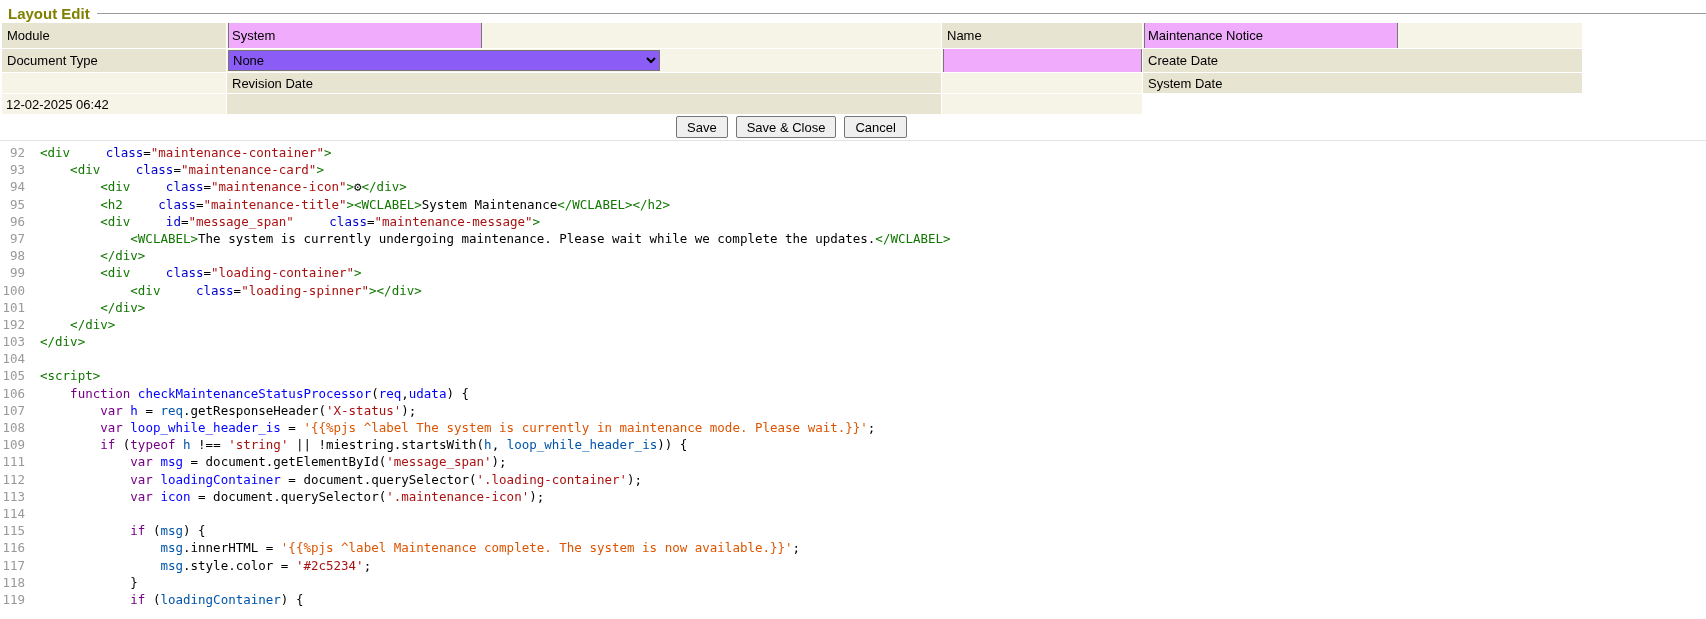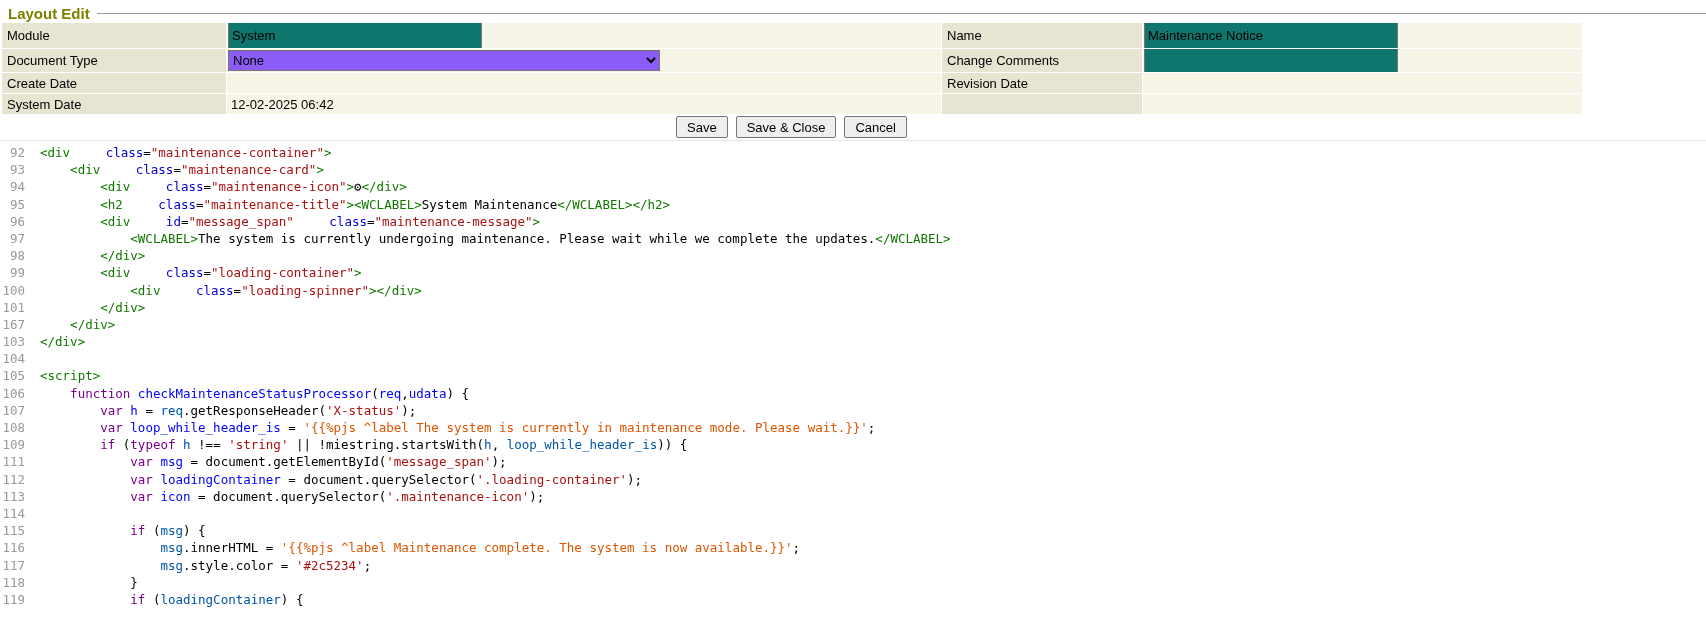--- a/index.html
+++ b/index.html
@@ -17,21 +17,21 @@
     display:grid; width:1583px; margin-left:2px;
     grid-template-columns:224px 714px 200px 439px;
     grid-template-rows:25px 23px 20px 20px;
     gap:1px; background:#ffffff;
   }
   .cell { display:flex; align-items:center; font-size:13px; overflow:hidden; }
   .lbl { background:var(--label-bg,#e8e4d2); padding-left:5px; }
   .val { background:var(--value-bg,#f6f3e7); }
   .txt {
     width:254px; height:19px; margin-left:1px;
-    border:1px solid #767676; background:#0f766e;
+    border:1px solid #767676; background:#f0abfc;
     font:13px "Liberation Sans", sans-serif; padding:16px 3px;
   }
   .sel {
     width:432px; height:21px; margin-left:1px;
     border:1px solid #767676; background:#8b5cf6;
     font:13px "Liberation Sans", sans-serif;
   }
   .date-text { padding-left:4px; font-size:13px; }
 
   .button-bar { width:1583px; height:26px; display:flex; justify-content:center; align-items:center; gap:8px; }
@@ -78,21 +78,20 @@
     <div class="cell val">
       <input class="txt" type="text" value="Maintenance Notice" style="">
     </div>
 
     <div class="cell lbl">Document Type</div>
     <div class="cell val">
       <select class="sel">
         <option>None</option>
       </select>
     </div>
-    <div class="cell lbl">Change Comments</div>
     <div class="cell val">
       <input class="txt" type="text" value="" style="">
     </div>
 
     <div class="cell lbl">Create Date</div>
     <div class="cell val"></div>
     <div class="cell lbl">Revision Date</div>
     <div class="cell val"></div>
 
     <div class="cell lbl">System Date</div>
@@ -113,21 +112,21 @@
       <div class="cm-line"><span class="gutter">92</span><span><span class="tk-t">&lt;div</span><span class="tk-p"> </span><span class="tk-a">class</span><span class="tk-p">=</span><span class="tk-s">"maintenance-container"</span><span class="tk-t">&gt;</span></span></div>
       <div class="cm-line"><span class="gutter">93</span><span><span class="tk-p">    </span><span class="tk-t">&lt;div</span><span class="tk-p"> </span><span class="tk-a">class</span><span class="tk-p">=</span><span class="tk-s">"maintenance-card"</span><span class="tk-t">&gt;</span></span></div>
       <div class="cm-line"><span class="gutter">94</span><span><span class="tk-p">        </span><span class="tk-t">&lt;div</span><span class="tk-p"> </span><span class="tk-a">class</span><span class="tk-p">=</span><span class="tk-s">"maintenance-icon"</span><span class="tk-t">&gt;</span><span class="tk-p">⚙</span><span class="tk-t">&lt;/div&gt;</span></span></div>
       <div class="cm-line"><span class="gutter">95</span><span><span class="tk-p">        </span><span class="tk-t">&lt;h2</span><span class="tk-p"> </span><span class="tk-a">class</span><span class="tk-p">=</span><span class="tk-s">"maintenance-title"</span><span class="tk-t">&gt;&lt;WCLABEL&gt;</span><span class="tk-p">System Maintenance</span><span class="tk-t">&lt;/WCLABEL&gt;&lt;/h2&gt;</span></span></div>
       <div class="cm-line"><span class="gutter">96</span><span><span class="tk-p">        </span><span class="tk-t">&lt;div</span><span class="tk-p"> </span><span class="tk-a">id</span><span class="tk-p">=</span><span class="tk-s">"message_span"</span><span class="tk-p"> </span><span class="tk-a">class</span><span class="tk-p">=</span><span class="tk-s">"maintenance-message"</span><span class="tk-t">&gt;</span></span></div>
       <div class="cm-line"><span class="gutter">97</span><span><span class="tk-p">            </span><span class="tk-t">&lt;WCLABEL&gt;</span><span class="tk-p">The system is currently undergoing maintenance. Please wait while we complete the updates.</span><span class="tk-t">&lt;/WCLABEL&gt;</span></span></div>
       <div class="cm-line"><span class="gutter">98</span><span><span class="tk-p">        </span><span class="tk-t">&lt;/div&gt;</span></span></div>
       <div class="cm-line"><span class="gutter">99</span><span><span class="tk-p">        </span><span class="tk-t">&lt;div</span><span class="tk-p"> </span><span class="tk-a">class</span><span class="tk-p">=</span><span class="tk-s">"loading-container"</span><span class="tk-t">&gt;</span></span></div>
       <div class="cm-line"><span class="gutter">100</span><span><span class="tk-p">            </span><span class="tk-t">&lt;div</span><span class="tk-p"> </span><span class="tk-a">class</span><span class="tk-p">=</span><span class="tk-s">"loading-spinner"</span><span class="tk-t">&gt;&lt;/div&gt;</span></span></div>
       <div class="cm-line"><span class="gutter">101</span><span><span class="tk-p">        </span><span class="tk-t">&lt;/div&gt;</span></span></div>
-      <div class="cm-line"><span class="gutter">167</span><span><span class="tk-p">    </span><span class="tk-t">&lt;/div&gt;</span></span></div>
+      <div class="cm-line"><span class="gutter">192</span><span><span class="tk-p">    </span><span class="tk-t">&lt;/div&gt;</span></span></div>
       <div class="cm-line"><span class="gutter">103</span><span><span class="tk-t">&lt;/div&gt;</span></span></div>
       <div class="cm-line"><span class="gutter">104</span><span></span></div>
       <div class="cm-line"><span class="gutter">105</span><span><span class="tk-t">&lt;script&gt;</span></span></div>
       <div class="cm-line"><span class="gutter">106</span><span><span class="tk-p">    </span><span class="tk-k">function</span><span class="tk-p"> </span><span class="tk-d">checkMaintenanceStatusProcessor</span><span class="tk-p">(</span><span class="tk-d">req</span><span class="tk-p">,</span><span class="tk-d">udata</span><span class="tk-p">) {</span></span></div>
       <div class="cm-line"><span class="gutter">107</span><span><span class="tk-p">        </span><span class="tk-k">var</span><span class="tk-p"> </span><span class="tk-d">h</span><span class="tk-p"> = </span><span class="tk-v">req</span><span class="tk-p">.getResponseHeader(</span><span class="tk-s">'X-status'</span><span class="tk-p">);</span></span></div>
       <div class="cm-line"><span class="gutter">108</span><span><span class="tk-p">        </span><span class="tk-k">var</span><span class="tk-p"> </span><span class="tk-d">loop_while_header_is</span><span class="tk-p"> = </span><span class="tk-s2">'{{%pjs ^label The system is currently in maintenance mode. Please wait.}}'</span><span class="tk-p">;</span></span></div>
       <div class="cm-line"><span class="gutter">109</span><span><span class="tk-p">        </span><span class="tk-k">if</span><span class="tk-p"> (</span><span class="tk-k">typeof</span><span class="tk-p"> </span><span class="tk-v">h</span><span class="tk-p"> !== </span><span class="tk-s">'string'</span><span class="tk-p"> || !miestring.startsWith(</span><span class="tk-v">h</span><span class="tk-p">, </span><span class="tk-v">loop_while_header_is</span><span class="tk-p">)) {</span></span></div>
       <div class="cm-line"><span class="gutter">111</span><span><span class="tk-p">            </span><span class="tk-k">var</span><span class="tk-p"> </span><span class="tk-d">msg</span><span class="tk-p"> = document.getElementById(</span><span class="tk-s">'message_span'</span><span class="tk-p">);</span></span></div>
       <div class="cm-line"><span class="gutter">112</span><span><span class="tk-p">            </span><span class="tk-k">var</span><span class="tk-p"> </span><span class="tk-d">loadingContainer</span><span class="tk-p"> = document.querySelector(</span><span class="tk-s">'.loading-container'</span><span class="tk-p">);</span></span></div>
       <div class="cm-line"><span class="gutter">113</span><span><span class="tk-p">            </span><span class="tk-k">var</span><span class="tk-p"> </span><span class="tk-d">icon</span><span class="tk-p"> = document.querySelector(</span><span class="tk-s">'.maintenance-icon'</span><span class="tk-p">);</span></span></div>

